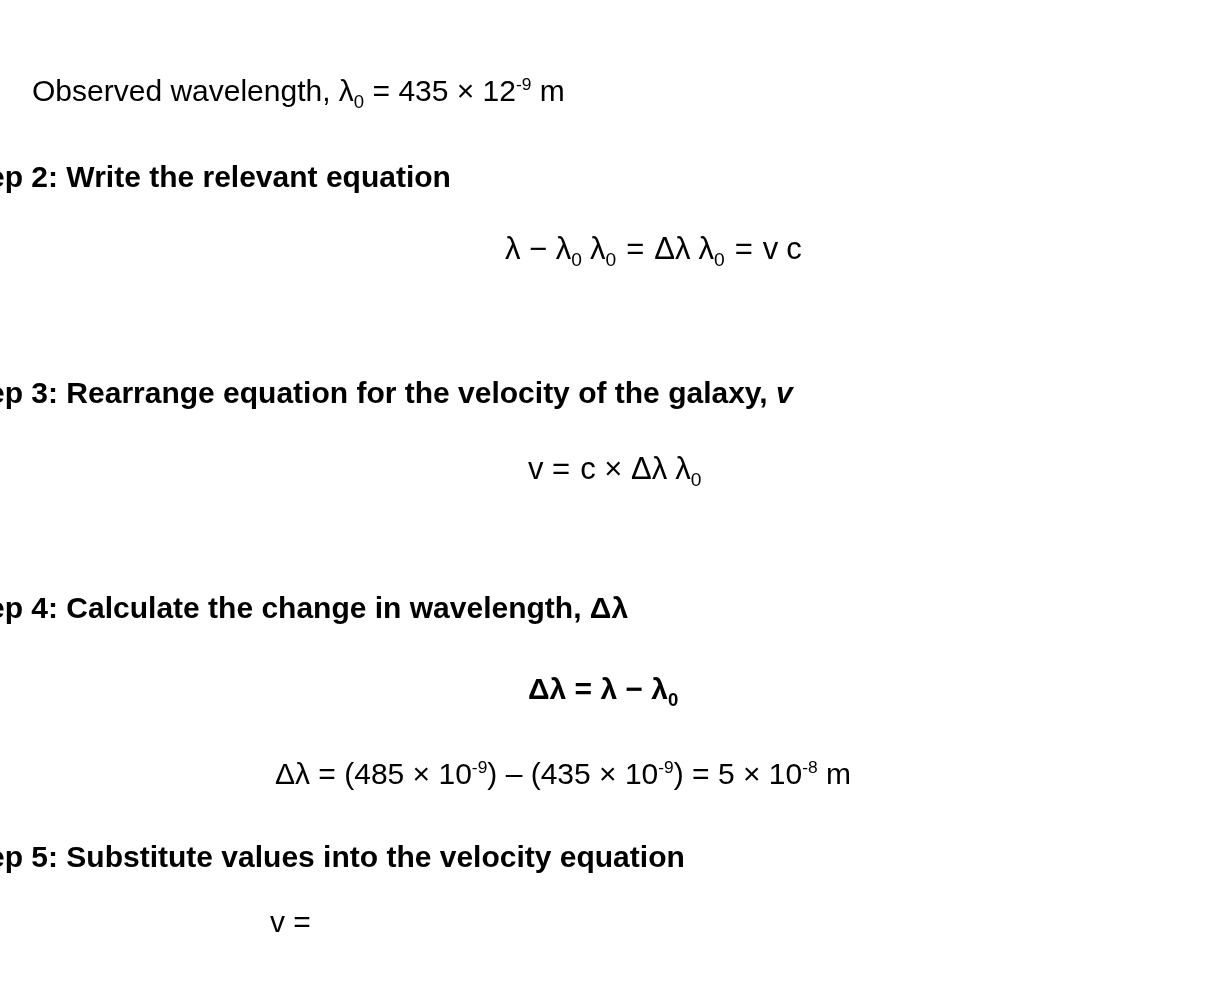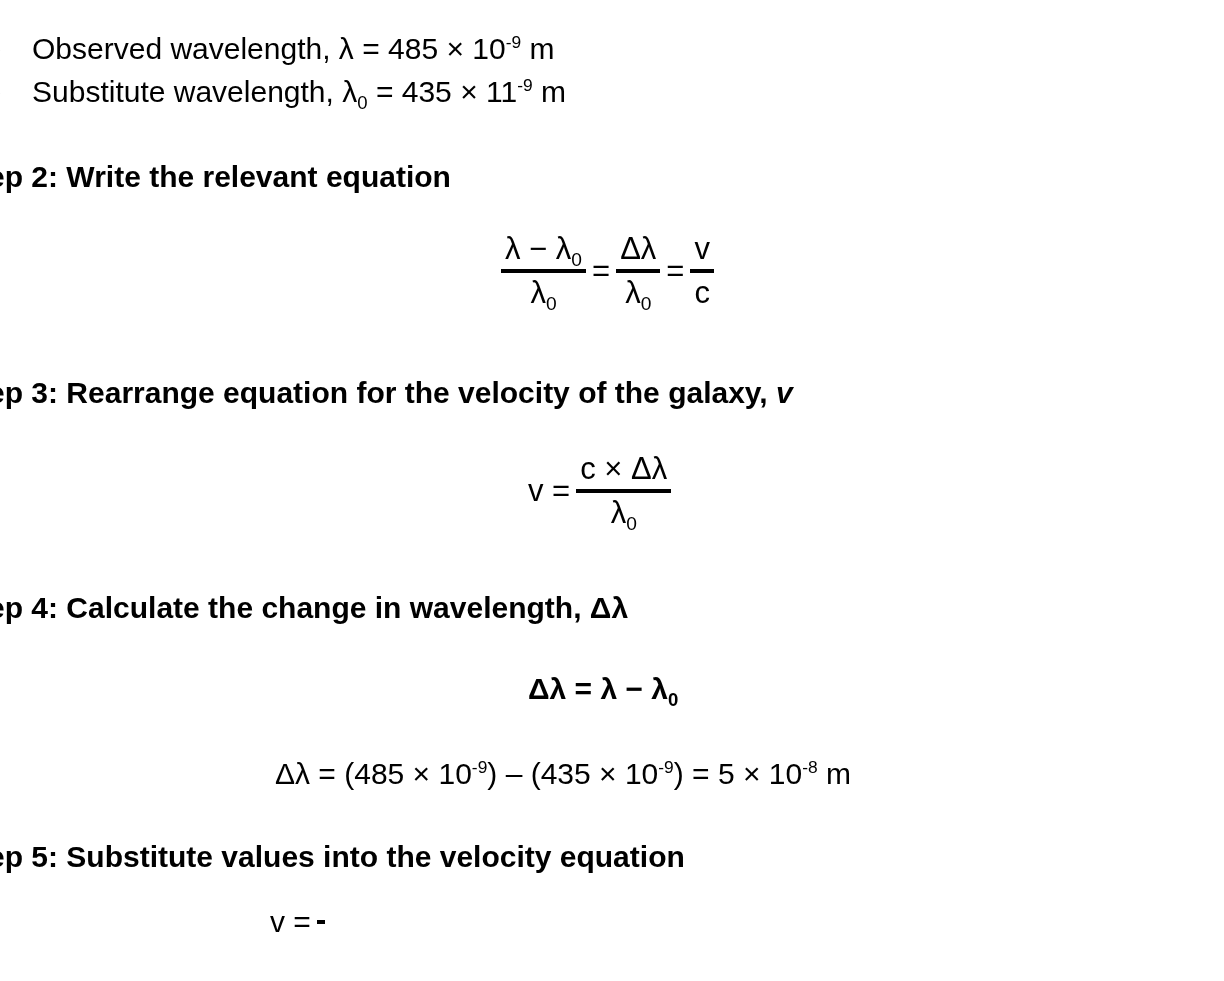--- a/index.html
+++ b/index.html
@@ -61,21 +61,21 @@
   .eq {
     position: absolute;
     font-size: 30px;
     line-height: 1.1;
     white-space: nowrap;
   }
 
   
   .frac {
     display: inline-flex;
-    flex-direction: column;
+    flex-direction: row;
     align-items: center;
     vertical-align: middle;
     margin: 0 6px;
   }
   .frac .num,
   .frac .den {
     display: block;
     padding: 0 4px;
     white-space: nowrap;
   }
@@ -107,25 +107,24 @@
   #heading-step5 { top: 837px; }
 </style>
 </head>
 <body>
 
 <div class="page">
 
   <ul class="bullet-list">
     <li class="bullet-item">
       <span class="bullet-dot">•</span>
-      <span class="bullet-text"><span>Observed wavelength, λ = 485 × 10</span><sup class="sup">-9</sup><span> m</span></span>
     </li>
     <li class="bullet-item">
       <span class="bullet-dot">•</span>
-      <span class="bullet-text"><span>Substitute wavelength, λ</span><sub class="sub">0</sub><span> = 435 × 11</span><sup class="sup">-9</sup><span> m</span></span>
+      <span class="bullet-text"><span>Observed wavelength, λ</span><sub class="sub">0</sub><span> = 435 × 12</span><sup class="sup">-9</sup><span> m</span></span>
     </li>
   </ul>
 
   <div class="step-heading" id="heading-step2">Step 2: Write the relevant equation</div>
 
   <div class="eq" id="eq-doppler">
     <span class="inline-eq">
       <span class="frac">
         <span class="num"><span>λ − λ</span><sub class="sub">0</sub></span>
         <span class="bar"></span>

